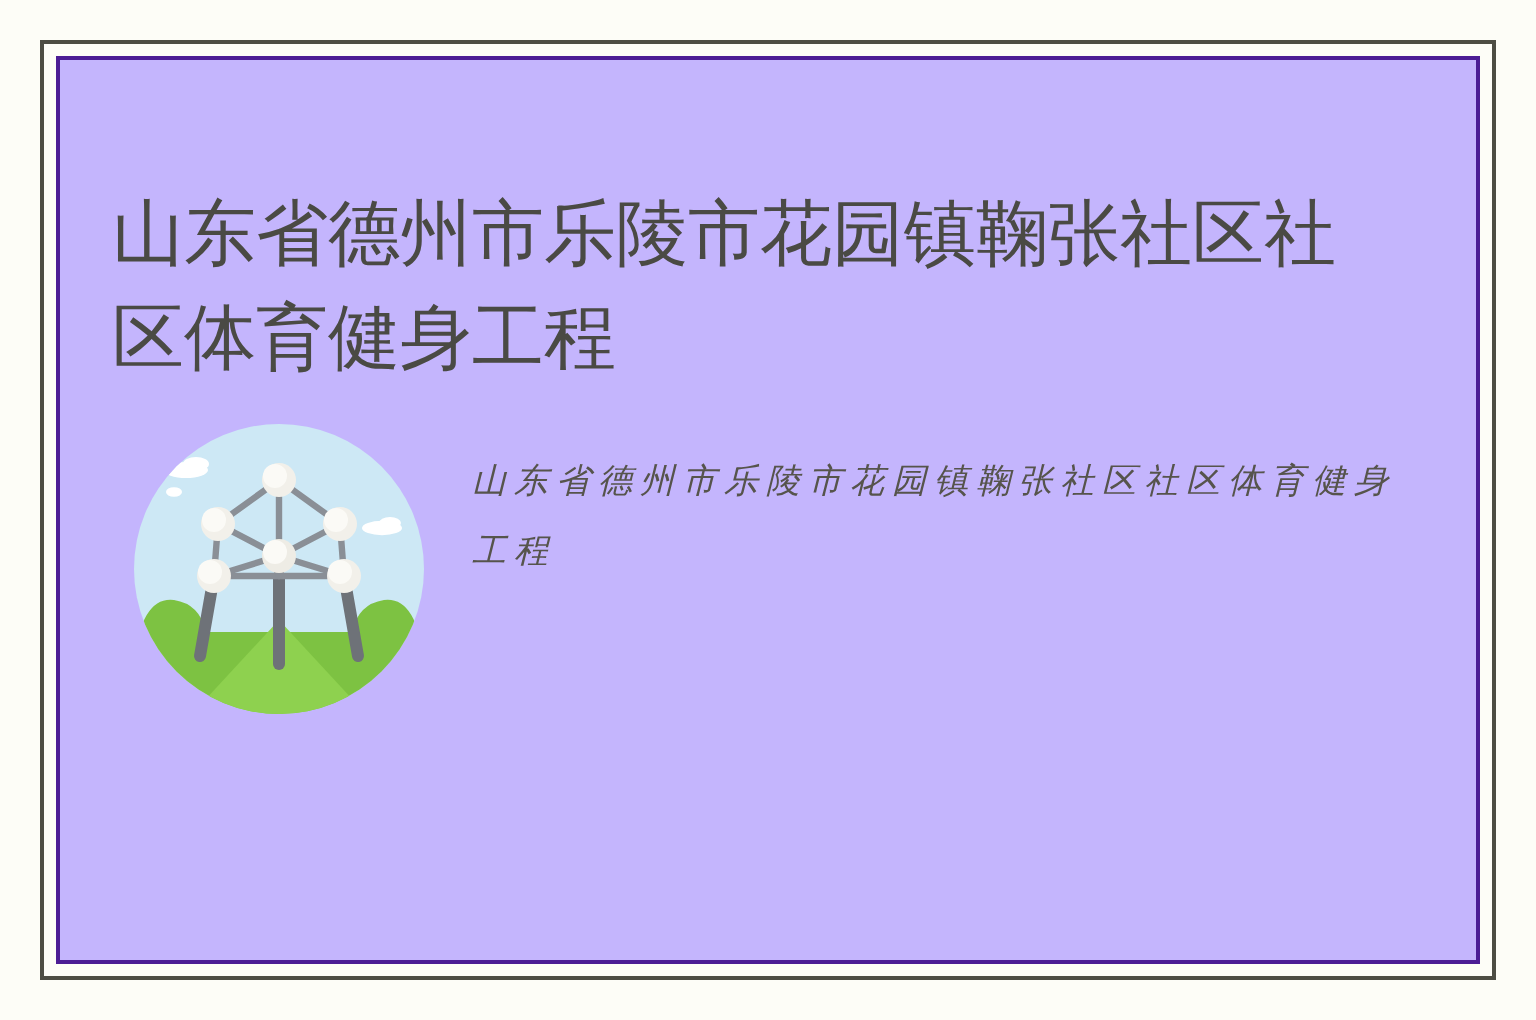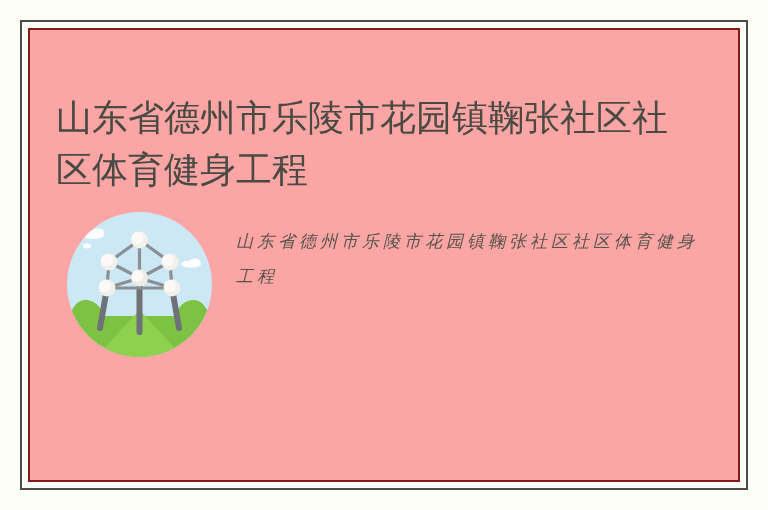--- a/index.html
+++ b/index.html
@@ -25,22 +25,22 @@
     border: 2px solid #4d4d43;
     background: #fdfdf7;
   }
   .card-inner {
     position: absolute;
     left: 6px;
     top: 6px;
     right: 6px;
     bottom: 6px;
     box-sizing: border-box;
-    border: 2px solid #7f1d1d;
-    background: #fca5a5;
+    border: 2px solid #4c1d95;
+    background: #c4b5fd;
   }
 
   
   .title {
     position: absolute;
     left: 26px;
     top: 38px;
     width: 620px;
     font-size: 36px;
     line-height: 52px;

